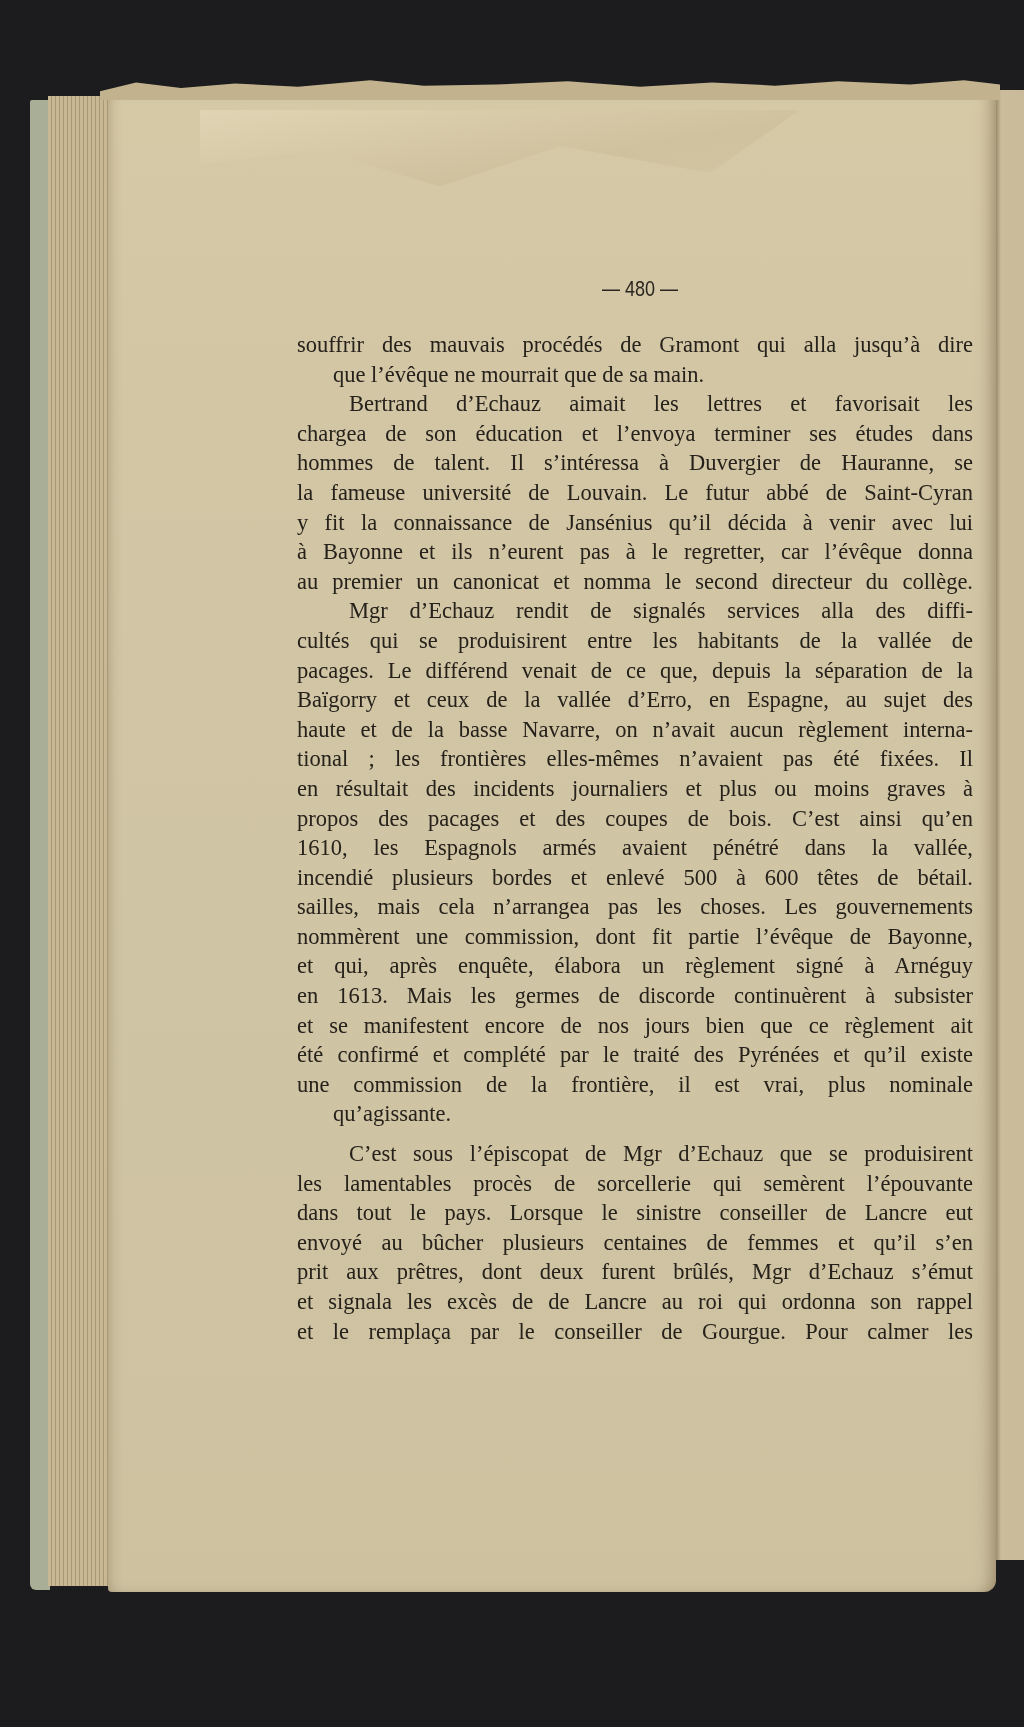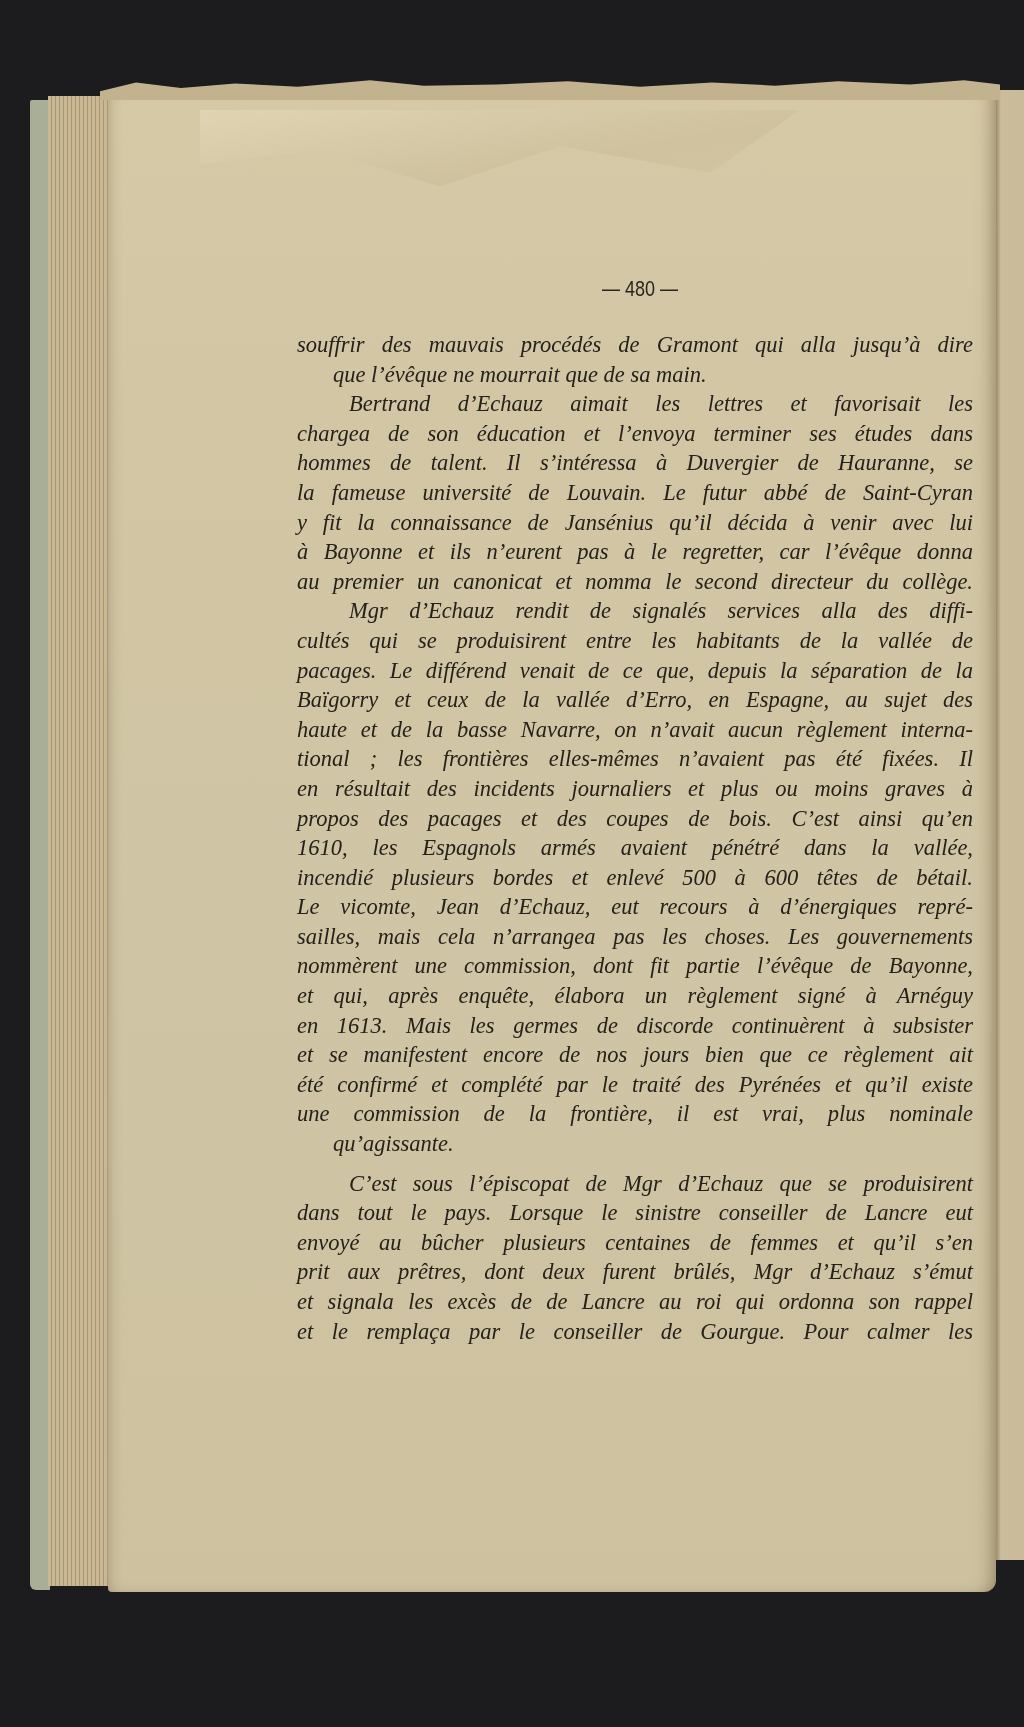--- a/index.html
+++ b/index.html
@@ -38,21 +38,21 @@
     clip-path: polygon(0% 0%, 100% 0%, 85% 70%, 60% 40%, 40% 85%, 20% 45%, 0% 60%);
   }
   .page-number {
     position: absolute; left: 540px; top: 276px; width: 200px; text-align: center;
     font-family: "Liberation Sans Narrow", "Liberation Sans", sans-serif;
     font-size: 22px; color: #2a2520; letter-spacing: 0px;
     transform: scaleX(0.82);
   }
   .text-block {
     position: absolute; left: 297px; top: 330px; width: 676px;
-    color: #26211b; font-size: 22.5px; line-height: 29.6px; font-style: italic;
+    color: #26211b; font-size: 22.5px; line-height: 29.6px;
   }
   .line {
     display: block; white-space: nowrap; text-align: justify; text-align-last: justify;
     height: 29.6px;
   }
   .line.last { text-align-last: left; margin-left: 36px; }
   .line.indent { padding-left: 52px; }
   .para-gap { height: 10px; }
 </style>
 </head>
@@ -88,33 +88,33 @@
     <span class="line indent">Mgr d’Echauz rendit de signalés services alla des diffi-</span>
     <span class="line">cultés qui se produisirent entre les habitants  de la  vallée  de</span>
     <span class="line">pacages. Le différend venait de ce que, depuis la séparation de la</span>
     <span class="line">Baïgorry et ceux de la vallée d’Erro, en Espagne, au sujet des</span>
     <span class="line">haute et de la basse Navarre, on n’avait aucun règlement interna-</span>
     <span class="line">tional ; les frontières elles-mêmes n’avaient pas été fixées. Il</span>
     <span class="line">en résultait des incidents journaliers et plus ou moins graves à</span>
     <span class="line">propos des pacages  et des coupes  de bois.  C’est  ainsi  qu’en</span>
     <span class="line">1610, les Espagnols armés avaient pénétré dans la vallée,</span>
     <span class="line">incendié plusieurs bordes et enlevé 500 à 600 têtes de bétail.</span>
-    <span class="line">Le vicomte, Jean d’Echauz, eut recours à d’énergiques repré-</span>
     <span class="line">sailles, mais cela n’arrangea pas les choses. Les gouvernements</span>
     <span class="line">nommèrent une commission, dont fit partie l’évêque de Bayonne,</span>
     <span class="line">et qui, après enquête, élabora un règlement signé à Arnéguy</span>
     <span class="line">en 1613. Mais les germes de discorde continuèrent à subsister</span>
     <span class="line">et se manifestent encore de nos jours bien que ce règlement ait</span>
     <span class="line">été confirmé et complété par le traité des Pyrénées et qu’il existe</span>
     <span class="line">une commission  de la frontière,  il est vrai,  plus  nominale</span>
     <span class="line last">qu’agissante.</span>
   </div>
   <div class="para-gap"></div>
 
   <div>
     <span class="line indent">C’est sous l’épiscopat de Mgr d’Echauz que se produisirent</span>
+    <span class="line">les lamentables procès de sorcellerie qui semèrent l’épouvante</span>
     <span class="line">dans tout le pays. Lorsque le sinistre conseiller de Lancre eut</span>
     <span class="line">envoyé au bûcher plusieurs centaines de femmes et qu’il s’en</span>
     <span class="line">prit aux prêtres, dont deux furent brûlés, Mgr d’Echauz s’émut</span>
     <span class="line">et signala les excès de de Lancre au roi qui ordonna son rappel</span>
     <span class="line">et le remplaça  par le conseiller de Gourgue.  Pour calmer les</span>
   </div>
 </div>
 
 </body></html>

